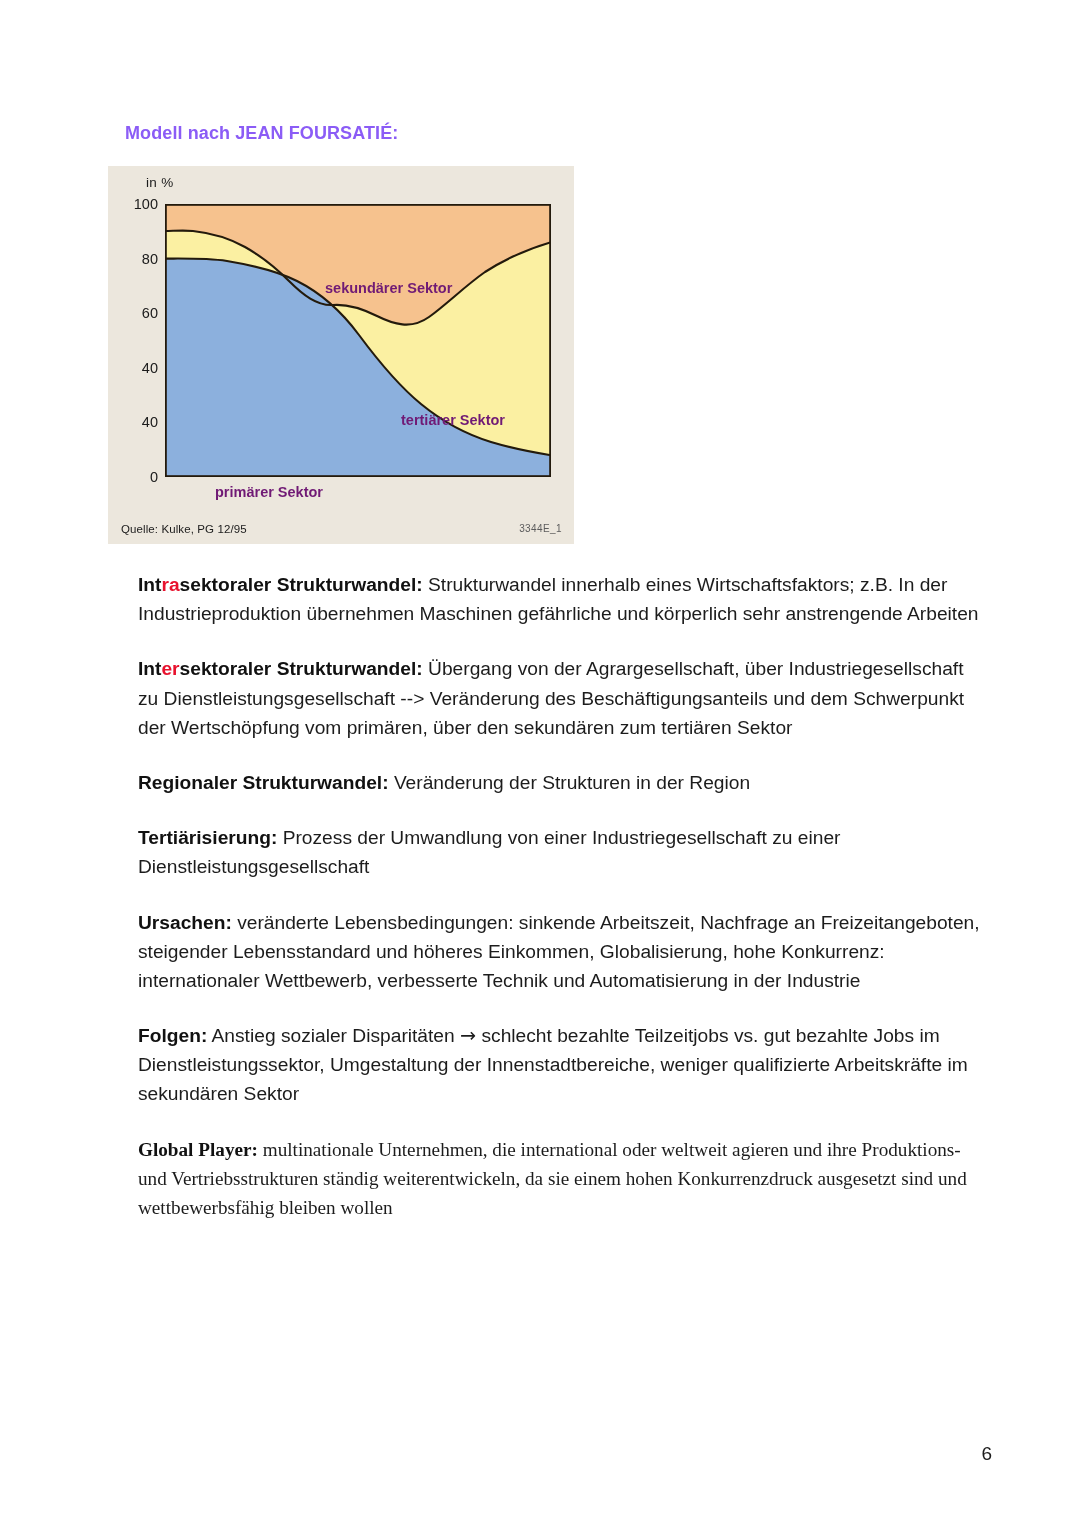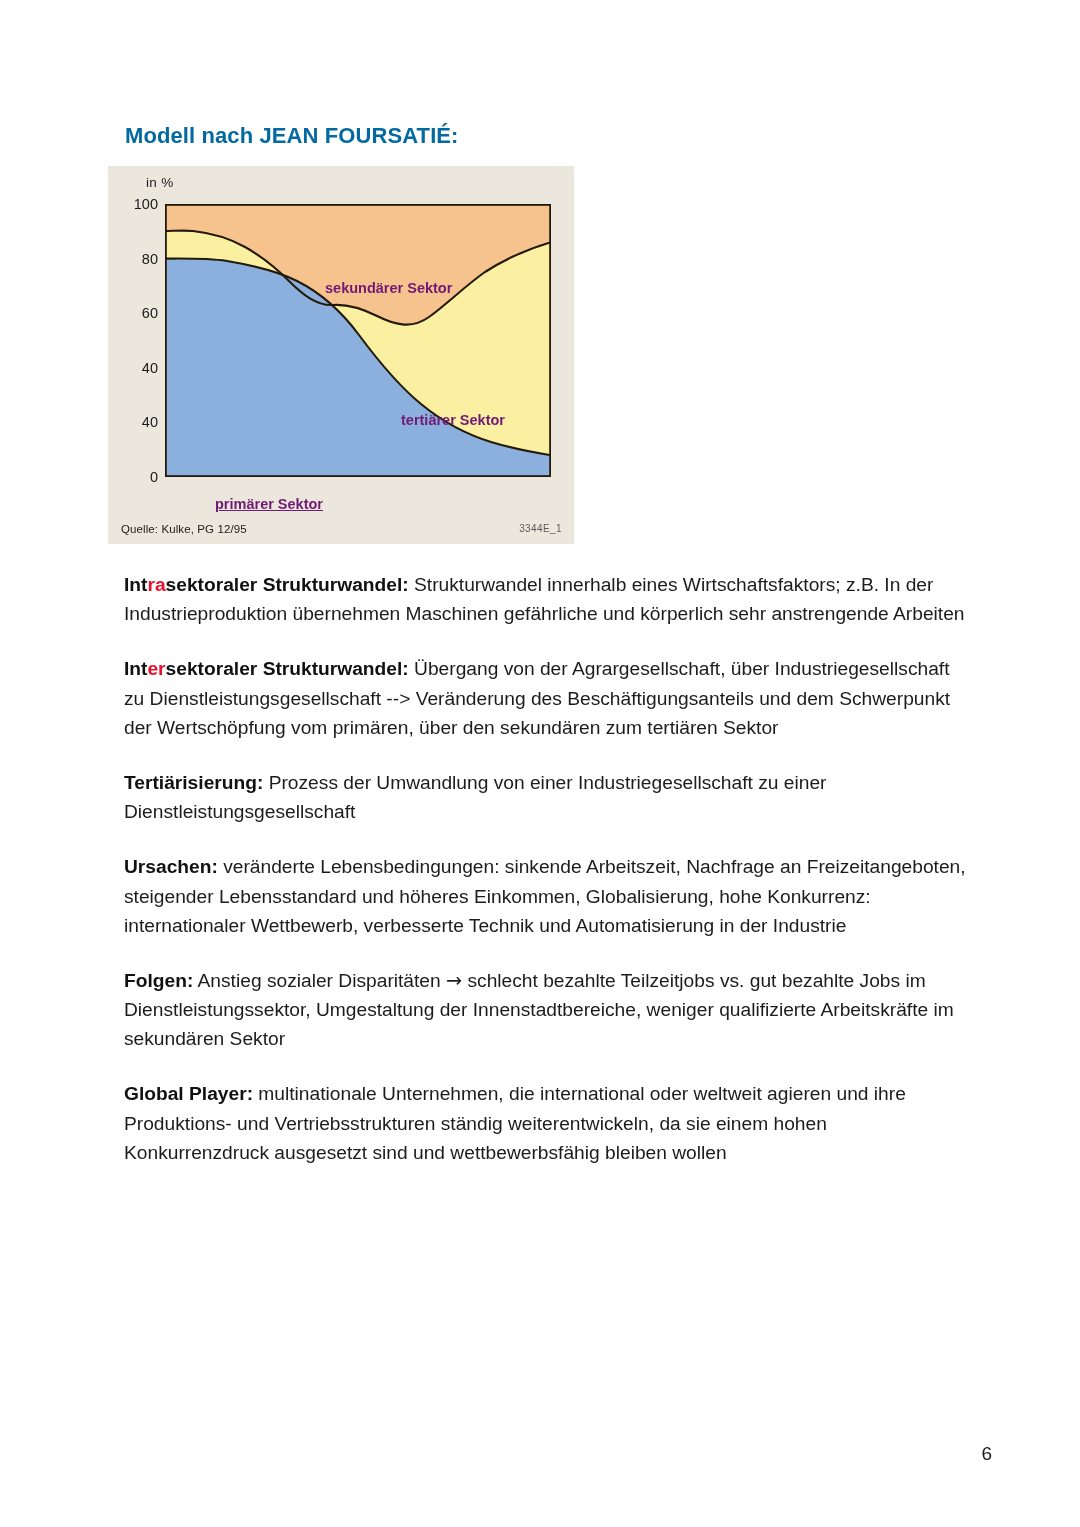--- a/index.html
+++ b/index.html
@@ -22,24 +22,24 @@
     height: 1527px;
     box-sizing: border-box;
     padding: 0;
   }
 
   
   .doc-title {
     position: absolute;
     left: 125px;
     top: 123px;
-    font-size: 22px;
+    font-size: 18px;
     font-weight: bold;
     letter-spacing: 0.1px;
-    color: #0369a1;
+    color: #8b5cf6;
   }
 
   
   .figure {
     position: absolute;
     left: 108px;
     top: 166px;
     width: 466px;
     height: 378px;
     background: #ece7dd;
@@ -98,37 +98,37 @@
 
   .sector-label {
     position: absolute;
     font-size: 14.5px;
     font-weight: bold;
     color: #701a75;
     white-space: nowrap;
   }
   .lbl-sek { left: 160px; top: 76px; }
   .lbl-ter { left: 236px; top: 208px; }
-  .lbl-pri { left: 50px; top: 292px; text-decoration: underline; }
+  .lbl-pri { left: 50px; top: 280px; }
 
   
   .body-text {
     position: absolute;
-    left: 124px;
+    left: 138px;
     top: 570px;
     width: 848px;
   }
   p.para {
     margin: 0 0 26px 0;
     font-size: 19.2px;
     line-height: 1.52;
     color: #1c1c1c;
     font-weight: normal;
   }
-  p.para:last-child { margin-bottom: 9px; }
+  p.para:last-child { margin-bottom: 9px; font-family: Liberation Serif, serif; }
   .lead { font-weight: bold; color: #111111; }
   .accent { color: #e8112d; }
   .arrow { font-family: "DejaVu Sans", sans-serif; }
 
   .page-number {
     position: absolute;
     right: 88px;
     top: 1443px;
     font-size: 19px;
     color: #1c1c1c;
@@ -239,20 +239,23 @@
   <div class="body-text">
 
     <p class="para">
       <span class="lead">Int</span><span class="lead accent">ra</span><span class="lead">sektoraler Strukturwandel:</span><span> Strukturwandel innerhalb eines Wirtschaftsfaktors; z.B. In der Industrieproduktion übernehmen Maschinen gefährliche und körperlich sehr anstrengende Arbeiten</span>
     </p>
 
     <p class="para">
       <span class="lead">Int</span><span class="lead accent">er</span><span class="lead">sektoraler Strukturwandel:</span><span> Übergang von der Agrargesellschaft, über Industriegesellschaft zu Dienstleistungsgesellschaft --&gt; Veränderung des Beschäftigungsanteils und dem Schwerpunkt der Wertschöpfung vom primären, über den sekundären zum tertiären Sektor</span>
     </p>
 
+    <p class="para">
+      <span class="lead">Regionaler Strukturwandel:</span><span> Veränderung der Strukturen in der Region</span>
+    </p>
 
     <p class="para">
       <span class="lead">Tertiärisierung:</span><span> Prozess der Umwandlung von einer Industriegesellschaft zu einer Dienstleistungsgesellschaft</span>
     </p>
 
     <p class="para">
       <span class="lead">Ursachen:</span><span> veränderte Lebensbedingungen: sinkende Arbeitszeit, Nachfrage an Freizeitangeboten, steigender Lebensstandard und höheres Einkommen, Globalisierung, hohe Konkurrenz: internationaler Wettbewerb, verbesserte Technik und Automatisierung in der Industrie</span>
     </p>
 
     <p class="para">

